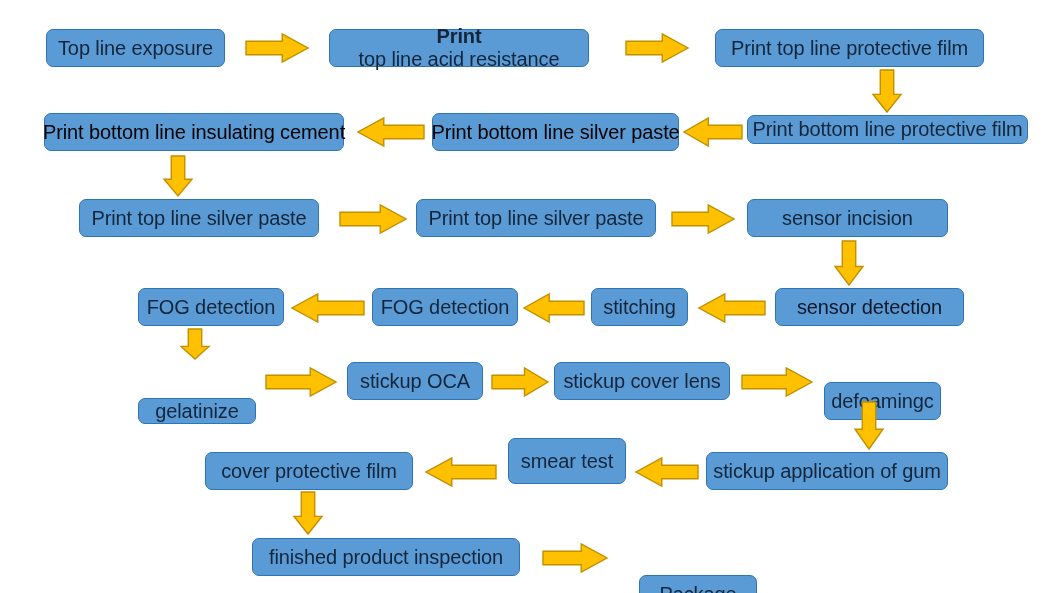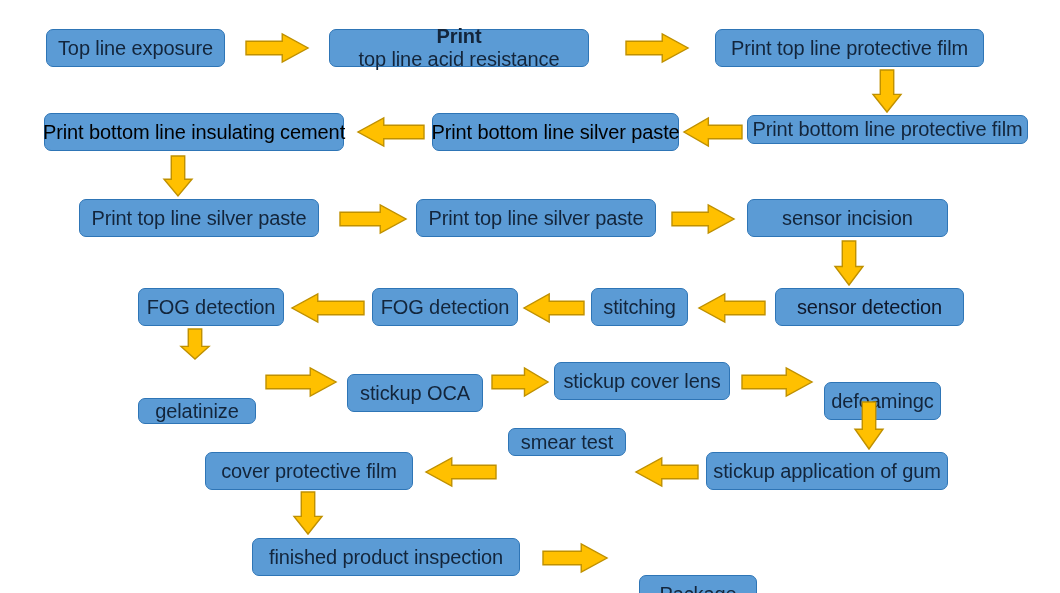--- a/index.html
+++ b/index.html
@@ -85,33 +85,33 @@
     </div>
     <div class="node" style="left: 372px; top: 288px; width: 146px; height: 38px; background: rgb(91, 155, 213); border-color: rgb(46, 117, 182); color: rgb(19, 37, 59);">
       <span>FOG detection</span>
     </div>
     <div class="node" style="left: 138px; top: 288px; width: 146px; height: 38px; background: rgb(91, 155, 213); border-color: rgb(46, 117, 182); color: rgb(19, 37, 59);">
       <span>FOG detection</span>
     </div>
     <div class="node" style="left: 138px; top: 362px; width: 118px; height: 26px; background: rgb(91, 155, 213); border-color: rgb(46, 117, 182); color: rgb(19, 37, 59); margin-top: 36px;">
       <span>gelatinize</span>
     </div>
-    <div class="node" style="left: 347px; top: 374px; width: 136px; height: 38px; background: rgb(91, 155, 213); border-color: rgb(46, 117, 182); color: rgb(19, 37, 59);">
+    <div class="node" style="left: 347px; top: 362px; width: 136px; height: 38px; background: rgb(91, 155, 213); border-color: rgb(46, 117, 182); color: rgb(19, 37, 59);">
       <span>stickup OCA</span>
     </div>
     <div class="node" style="left: 554px; top: 362px; width: 176px; height: 38px; background: rgb(91, 155, 213); border-color: rgb(46, 117, 182); color: rgb(19, 37, 59);">
       <span>stickup cover lens</span>
     </div>
     <div class="node" style="left: 824px; top: 362px; width: 117px; height: 38px; background: rgb(91, 155, 213); border-color: rgb(46, 117, 182); color: rgb(19, 37, 59); margin-top: 20px;">
       <span>defoamingc</span>
     </div>
     <div class="node" style="left: 706px; top: 452px; width: 242px; height: 38px; background: rgb(91, 155, 213); border-color: rgb(46, 117, 182); color: rgb(19, 37, 59);">
       <span>stickup application of gum</span>
     </div>
-    <div class="node" style="left: 508px; top: 428px; width: 118px; height: 28px; background: rgb(91, 155, 213); border-color: rgb(46, 117, 182); color: rgb(19, 37, 59);">
+    <div class="node" style="left: 508px; top: 438px; width: 118px; height: 46px; background: rgb(91, 155, 213); border-color: rgb(46, 117, 182); color: rgb(19, 37, 59);">
       <span>smear test</span>
     </div>
     <div class="node" style="left: 205px; top: 452px; width: 208px; height: 38px; background: rgb(91, 155, 213); border-color: rgb(46, 117, 182); color: rgb(19, 37, 59); text-align: right;">
       <span>cover protective film</span>
     </div>
     <div class="node" style="left: 252px; top: 538px; width: 268px; height: 38px; background: rgb(91, 155, 213); border-color: rgb(46, 117, 182); color: rgb(19, 37, 59);">
       <span>finished product inspection</span>
     </div>
     <div class="node" style="left: 639px; top: 538px; width: 118px; height: 38px; background: rgb(91, 155, 213); border-color: rgb(46, 117, 182); color: rgb(19, 37, 59); margin-top: 37px;">
       <span>Package</span>

